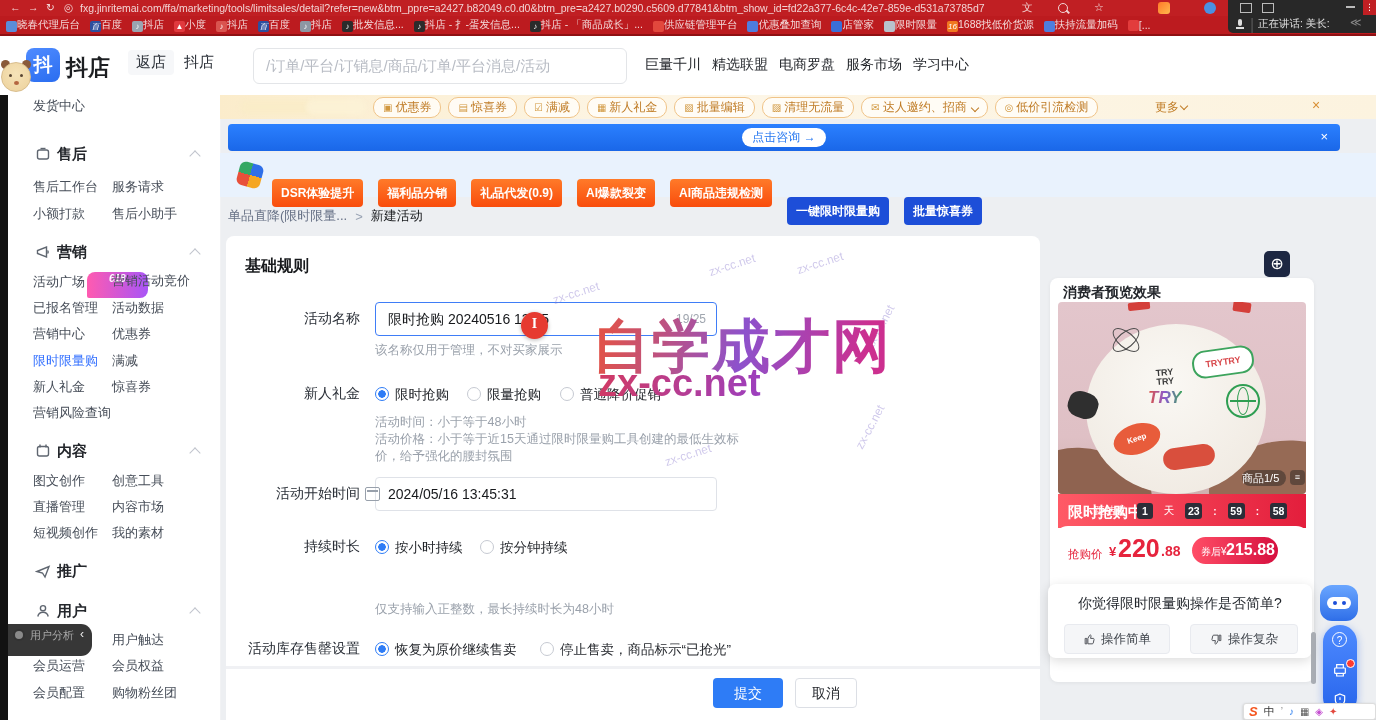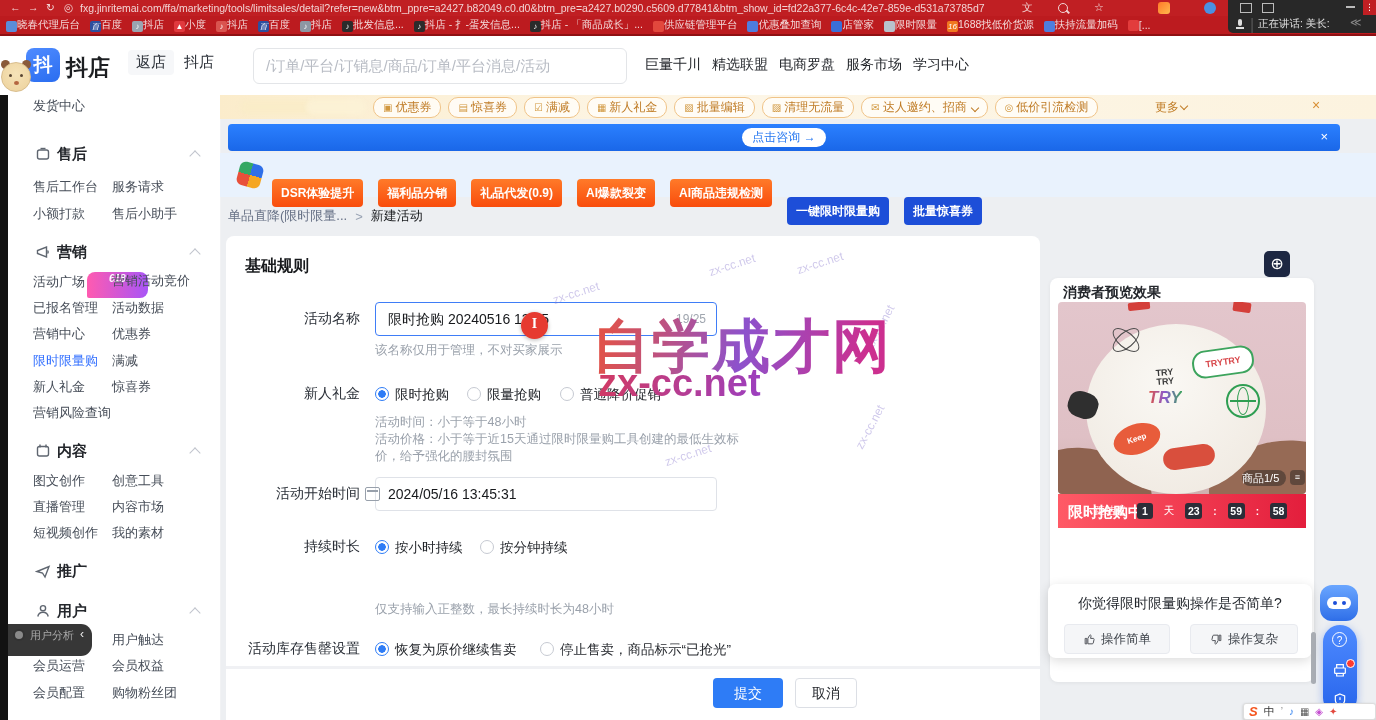--- a/index.html
+++ b/index.html
@@ -415,20 +415,30 @@
     <span class="cbox">1</span>
     <span style="font-size:10.5px">天</span>
     <span class="cbox" style="width:17px">23</span>
     <span style="font-weight:700;font-size:10px">:</span>
     <span class="cbox" style="width:17px">59</span>
     <span style="font-weight:700;font-size:10px">:</span>
     <span class="cbox" style="width:17px">58</span>
   </div>
 </div>
 
+<div class="a" style="left:1054px;top:526px;width:256px;height:58px;background:#fff;border-radius:14px 14px 0 0">
+  <span class="a" style="left:14px;top:21px;font-size:11.5px;color:#e6243d">抢购价</span>
+  <span class="a" style="left:55px;top:18px;font-size:13px;font-weight:800;color:#e6243d">¥</span>
+  <span class="a" style="left:64px;top:8px;font-size:25px;font-weight:800;color:#e6243d">220</span>
+  <span class="a" style="left:107px;top:17px;font-size:14px;font-weight:800;color:#e6243d">.88</span>
+  <div class="a" style="left:104px;top:11px;width:86px;height:27px;border-radius:14px;background:linear-gradient(90deg,#ff4d66,#d6103f);margin-left:34px">
+    <span class="a" style="left:9px;top:8px;font-size:10px;color:#fff">券后¥</span>
+    <span class="a" style="left:34px;top:4px;font-size:16px;font-weight:800;color:#fff">215.88</span>
+  </div>
+</div>
 
 <div id="fcard" class="a">
   <div style="text-align:center;padding-top:11px;font-size:14px;color:#1f2329;font-weight:500">你觉得限时限量购操作是否简单?</div>
   <div class="a fbtn" style="left:16px;top:40px;width:104px;height:28px">
     <svg width="13" height="13" viewBox="0 0 24 24" fill="none" stroke="#4e5157" stroke-width="1.8">
           <path d="M4 10h3v10H4zM9 20h8c1 0 1.8-.7 2-1.6l1.3-6A1.6 1.6 0 0 0 18.7 10H14l.8-4.2A1.5 1.5 0 0 0 12 4.6L9 10z"></path>
         </svg>
     <span>操作简单</span>
   </div>
   <div class="a fbtn" style="left:142px;top:40px;width:106px;height:28px">

